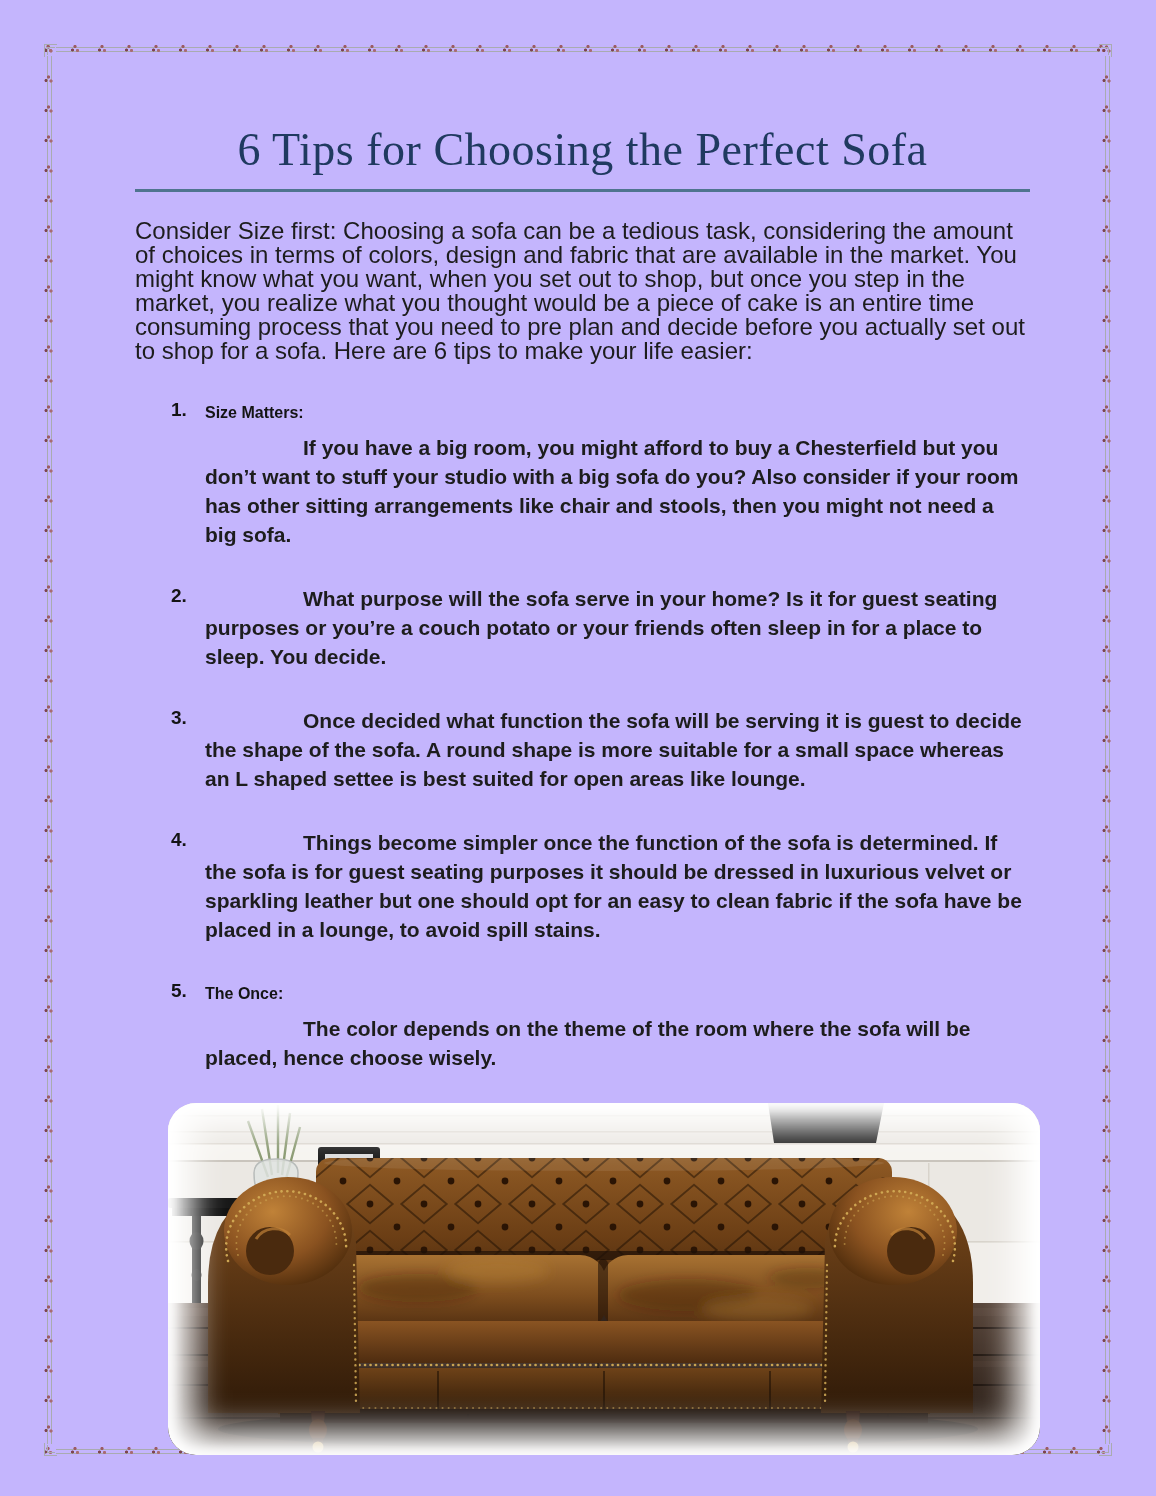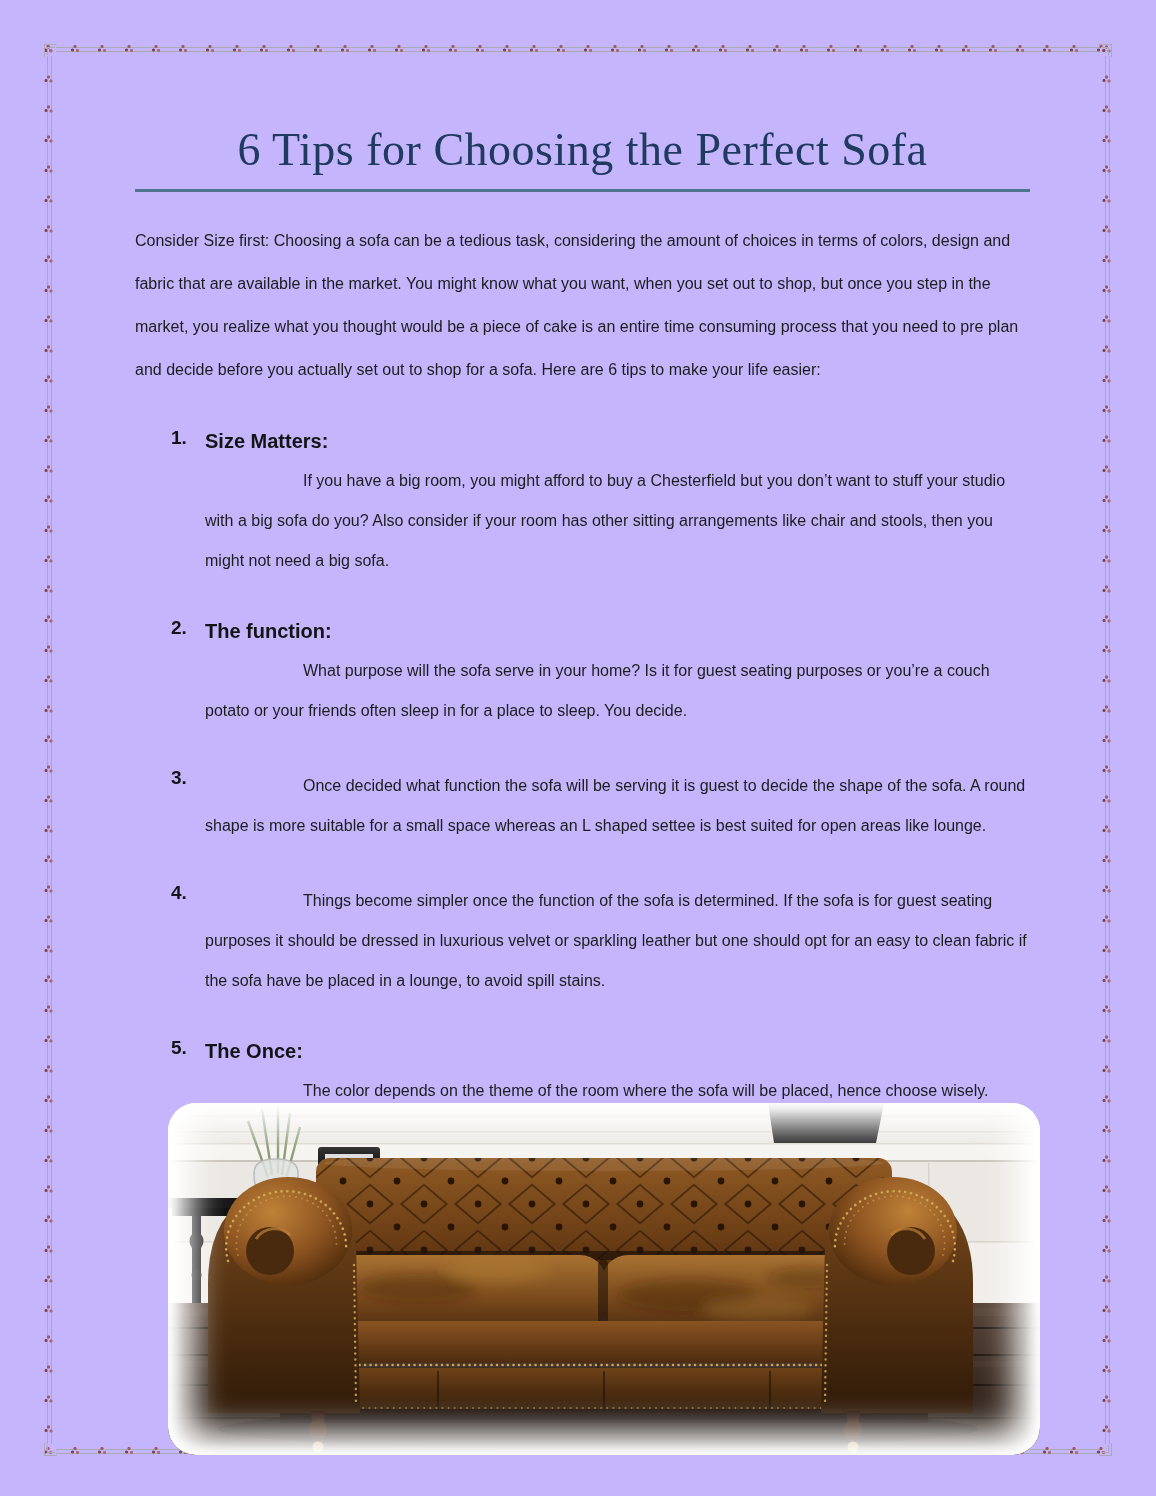--- a/index.html
+++ b/index.html
@@ -45,26 +45,26 @@
   .c-br{right:44px;bottom:40px;border-bottom:1px solid var(--border-line);border-right:1px solid var(--border-line);}
   .c-br::after{border-bottom-width:1px;border-right-width:1px;}
 
   
   .content{position:absolute;left:135px;right:126px;top:0;}
   h1{
     margin:122px 0 0 0;text-align:center;font-family:"Liberation Serif","DejaVu Serif",serif;
     font-weight:normal;font-size:46px;line-height:56px;color:var(--title-color);letter-spacing:.5px;
   }
   .title-rule{height:3px;background:var(--rule-color);margin-top:11px;}
-  .intro{margin:27px 0 0 0;font-size:16px;line-height:43px;color:var(--text-color);}
+  .intro{margin:27px 0 0 0;font-size:24px;line-height:24px;color:var(--text-color);}
   .tips{margin-top:6px;}
   .tip{position:relative;padding-left:70px;margin-top:35px;}
   .tip-num{position:absolute;left:36px;top:1px;font-weight:bold;font-size:19px;color:#141414;}
-  .tip-head{font-weight:bold;font-size:20px;line-height:30px;color:#141414;}
-  .tip-body{margin:5px 0 0 0;font-size:16px;line-height:40px;text-indent:98px;color:var(--text-color);}
+  .tip-head{font-weight:bold;font-size:16px;line-height:30px;color:#141414;}
+  .tip-body{margin:5px 0 0 0;font-size:21px;line-height:29px;text-indent:98px;color:var(--text-color);font-weight:bold;}
 
   
   .photo{position:absolute;left:168px;top:1103px;width:872px;height:352px;margin:0;border-radius:28px;overflow:hidden;background:#fff;}
   .photo svg{display:block;width:872px;height:352px;}
   .fade{position:absolute;inset:0;border-radius:28px;pointer-events:none;
         box-shadow:inset 0 0 34px 24px #fff, inset 0 0 10px 6px rgba(255,255,255,.8);}
 </style>
 </head>
 <body>
 
@@ -97,21 +97,20 @@
     <p class="intro">Consider Size first: Choosing a sofa can be a tedious task, considering the amount of choices in terms of colors, design and fabric that are available in the market. You might know what you want, when you set out to shop, but once you step in the market, you realize what you thought would be a piece of cake is an entire time consuming process that you need to pre plan and decide before you actually set out to shop for a sofa. Here are 6 tips to make your life easier:</p>
     <div class="tips">
   <div class="tip">
     <span class="tip-num">1.</span>
     <div class="tip-head">Size Matters:</div>
     <p class="tip-body">If you have a big room, you might afford to buy a Chesterfield but you don’t want to stuff your studio with a big sofa do you? Also consider if your room has other sitting arrangements like chair and stools, then you might not need a big sofa.</p>
   </div>
 
   <div class="tip">
     <span class="tip-num">2.</span>
-    <div class="tip-head">The function:</div>
     <p class="tip-body">What purpose will the sofa serve in your home? Is it for guest seating purposes or you’re a couch potato or your friends often sleep in for a place to sleep. You decide.</p>
   </div>
 
   <div class="tip">
     <span class="tip-num">3.</span>
     <p class="tip-body">Once decided what function the sofa will be serving it is guest to decide the shape of the sofa. A round shape is more suitable for a small space whereas an L shaped settee is best suited for open areas like lounge.</p>
   </div>
 
   <div class="tip">
     <span class="tip-num">4.</span>

